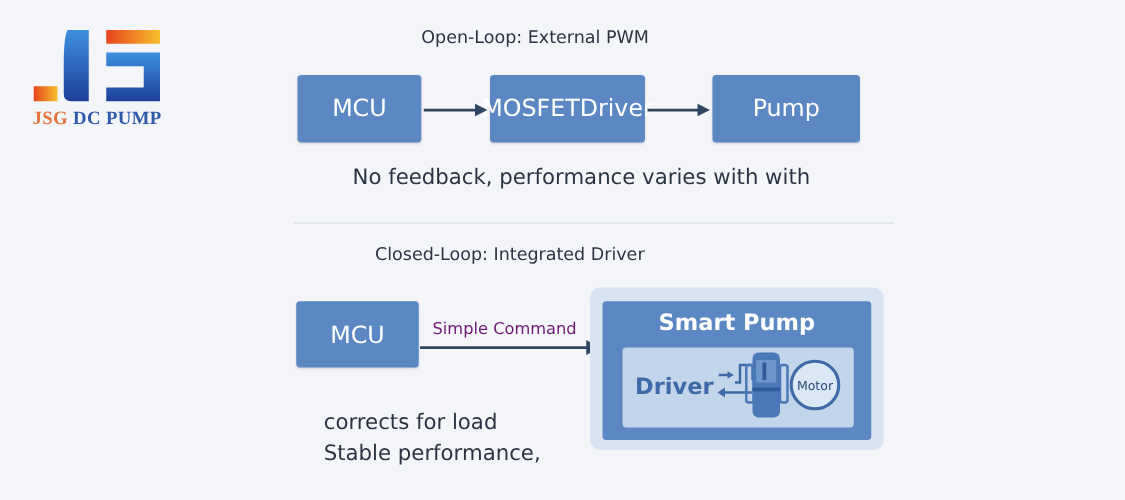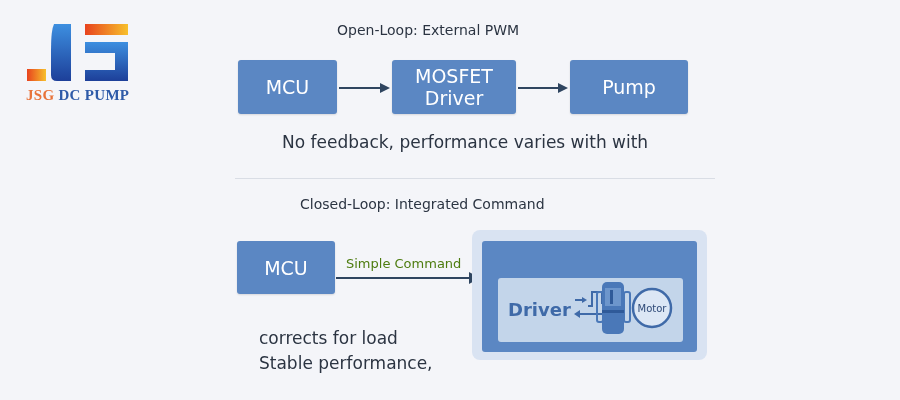--- a/index.html
+++ b/index.html
@@ -13,21 +13,21 @@
   .box{background:#5b87c3;color:#fff;display:flex;align-items:center;justify-content:center;text-align:center;border-radius:3px;box-shadow:0 1px 2px rgba(0,0,0,0.12);font-size:19px;line-height:22px;}
   .caption{font-size:17px;color:#2b3442;white-space:nowrap;}
   .divider{left:235px;top:178px;width:480px;height:1px;background:#d9dde5;}
   .arrow{stroke:#2f4560;stroke-width:2.2;fill:none;}
   .arrowhead{fill:#2f4560;}
   .outer{left:472px;top:230px;width:235px;height:130px;background:#d9e3f2;border-radius:8px;}
   .smart{left:482px;top:241px;width:215px;height:111px;background:#5b87c3;border-radius:3px;}
   .smart-title{position:absolute;left:0;right:0;top:7px;text-align:center;color:#fff;font-size:18px;font-weight:bold;}
   .inner{position:absolute;left:16px;top:37px;width:185px;height:64px;background:#c3d5ea;border-radius:3px;}
   .driver-label{position:absolute;left:10px;top:21px;font-size:18px;font-weight:bold;color:#3f6aa8;}
-  .cmd{font-size:13px;color:#4d7c0f;white-space:nowrap;}
+  .cmd{font-size:13px;color:#701a75;white-space:nowrap;}
 </style>
 </head>
 <body>
 
 <div class="abs logo">
   <svg width="110" height="68" viewBox="0 0 110 68">
     <defs>
       <linearGradient id="gOrange" x1="0" y1="0" x2="1" y2="0">
         <stop offset="0" stop-color="#e8431e"></stop>
           <stop offset="1" stop-color="#f7c02c"></stop>
@@ -47,21 +47,21 @@
     <span class="rest">DC PUMP</span>
   </div>
 </div>
 
 <div class="abs title" style="left:337px;top:22px;">Open-Loop: External PWM</div>
 
 <div class="abs box" style="left:238px;top:60px;width:99px;height:54px;">
   <span>MCU</span>
 </div>
 
-<div class="abs box" style="left:392px;top:60px;width:124px;height:54px;flex-direction:column;">
+<div class="abs box" style="left:392px;top:60px;width:124px;height:54px;flex-direction:row;">
   <span>MOSFET</span>
   <span>Driver</span>
 </div>
 
 <div class="abs box" style="left:570px;top:60px;width:118px;height:54px;">
   <span>Pump</span>
 </div>
 
 <svg class="abs" style="left:0;top:0;" width="900" height="400">
   <g>
@@ -75,35 +75,36 @@
   <g>
     <line class="arrow" x1="336" y1="278" x2="471" y2="278"></line>
     <polygon class="arrowhead" points="480,278 469,272 469,284"></polygon>
   </g>
 </svg>
 
 <div class="abs caption" style="left:282px;top:132px;">No feedback, performance varies with with</div>
 
 <div class="abs divider"></div>
 
-<div class="abs title" style="left:300px;top:196px;">Closed-Loop: Integrated Command</div>
+<div class="abs title" style="left:300px;top:196px;">Closed-Loop: Integrated Driver</div>
 
 <div class="abs box" style="left:237px;top:241px;width:98px;height:53px;">
   <span>MCU</span>
 </div>
 
 <div class="abs cmd" style="left:346px;top:256px;">Simple Command</div>
 
 <div class="abs caption" style="left:259px;top:326px;line-height:25px;">
   <div>corrects for load</div>
   <div>Stable performance,</div>
 </div>
 
 <div class="abs outer"></div>
 <div class="abs smart">
+  <div class="smart-title">Smart Pump</div>
   <div class="inner">
     <div class="driver-label">Driver</div>
     <svg style="position:absolute;left:74px;top:2px;" width="110" height="62">
       <g>
         <line x1="3" y1="20" x2="12" y2="20" stroke="#3f6aa8" stroke-width="2"></line>
         <polygon points="15,20 10,17 10,23" fill="#3f6aa8"></polygon>
         <polyline points="16,26 20,26 20,12 30,12 30,24" fill="none" stroke="#3f6aa8" stroke-width="2"></polyline>
       </g>
       <g>
         <line x1="6" y1="34" x2="30" y2="34" stroke="#3f6aa8" stroke-width="2"></line>

